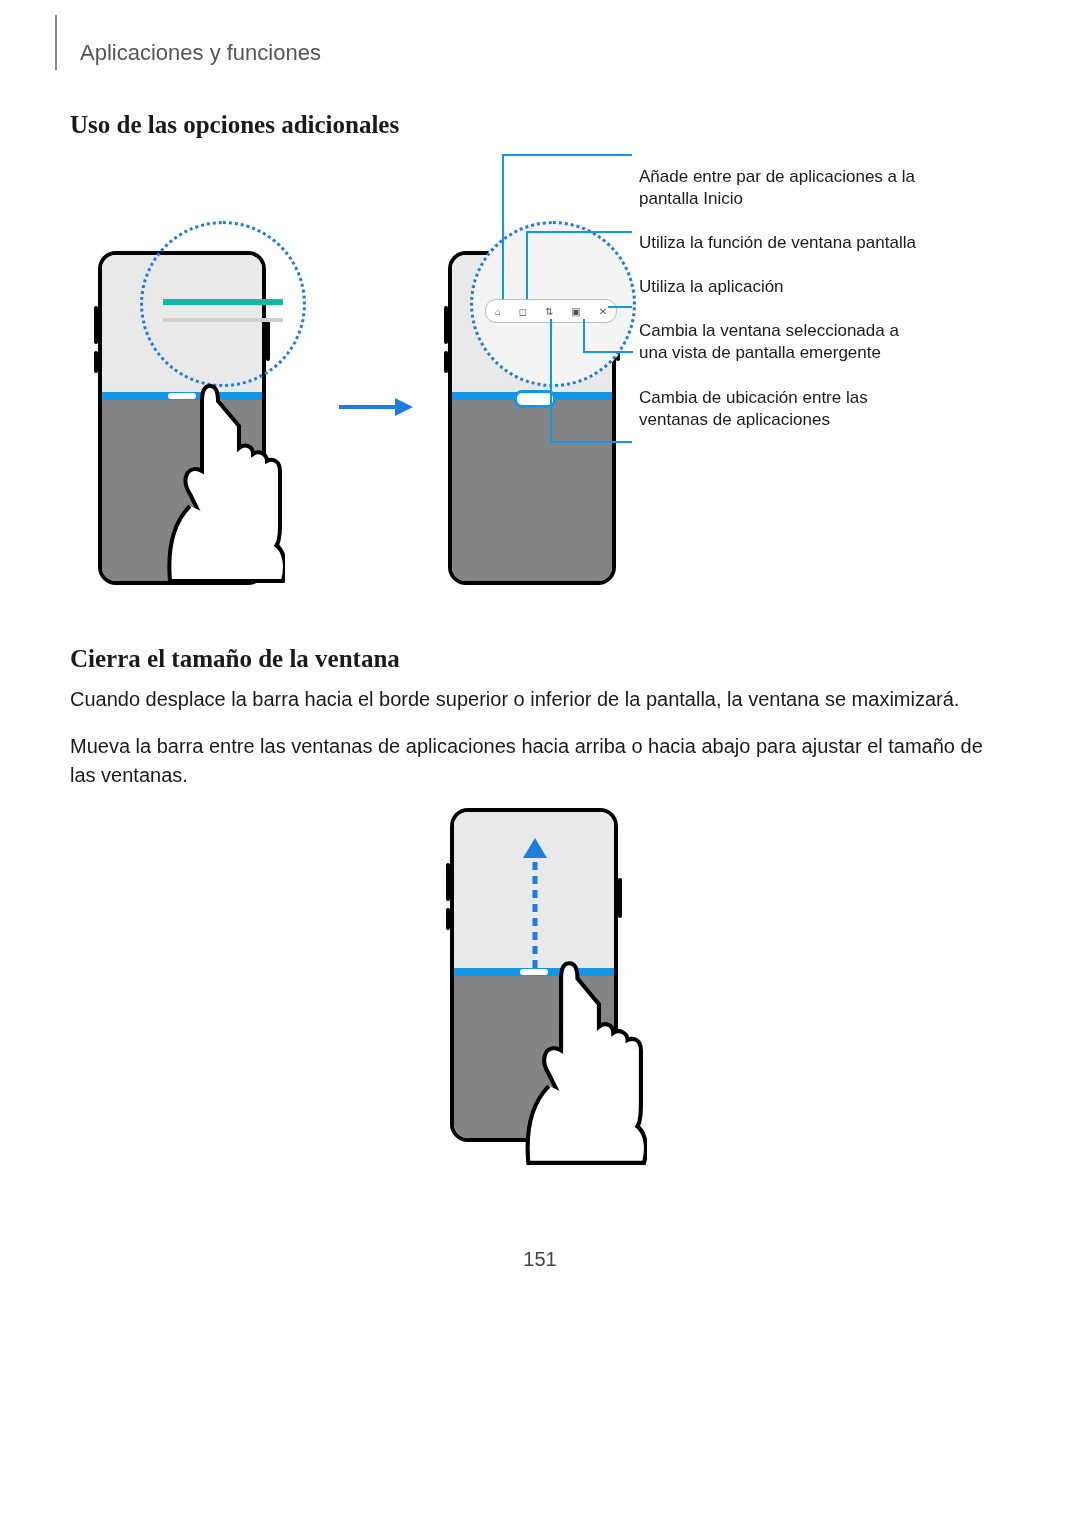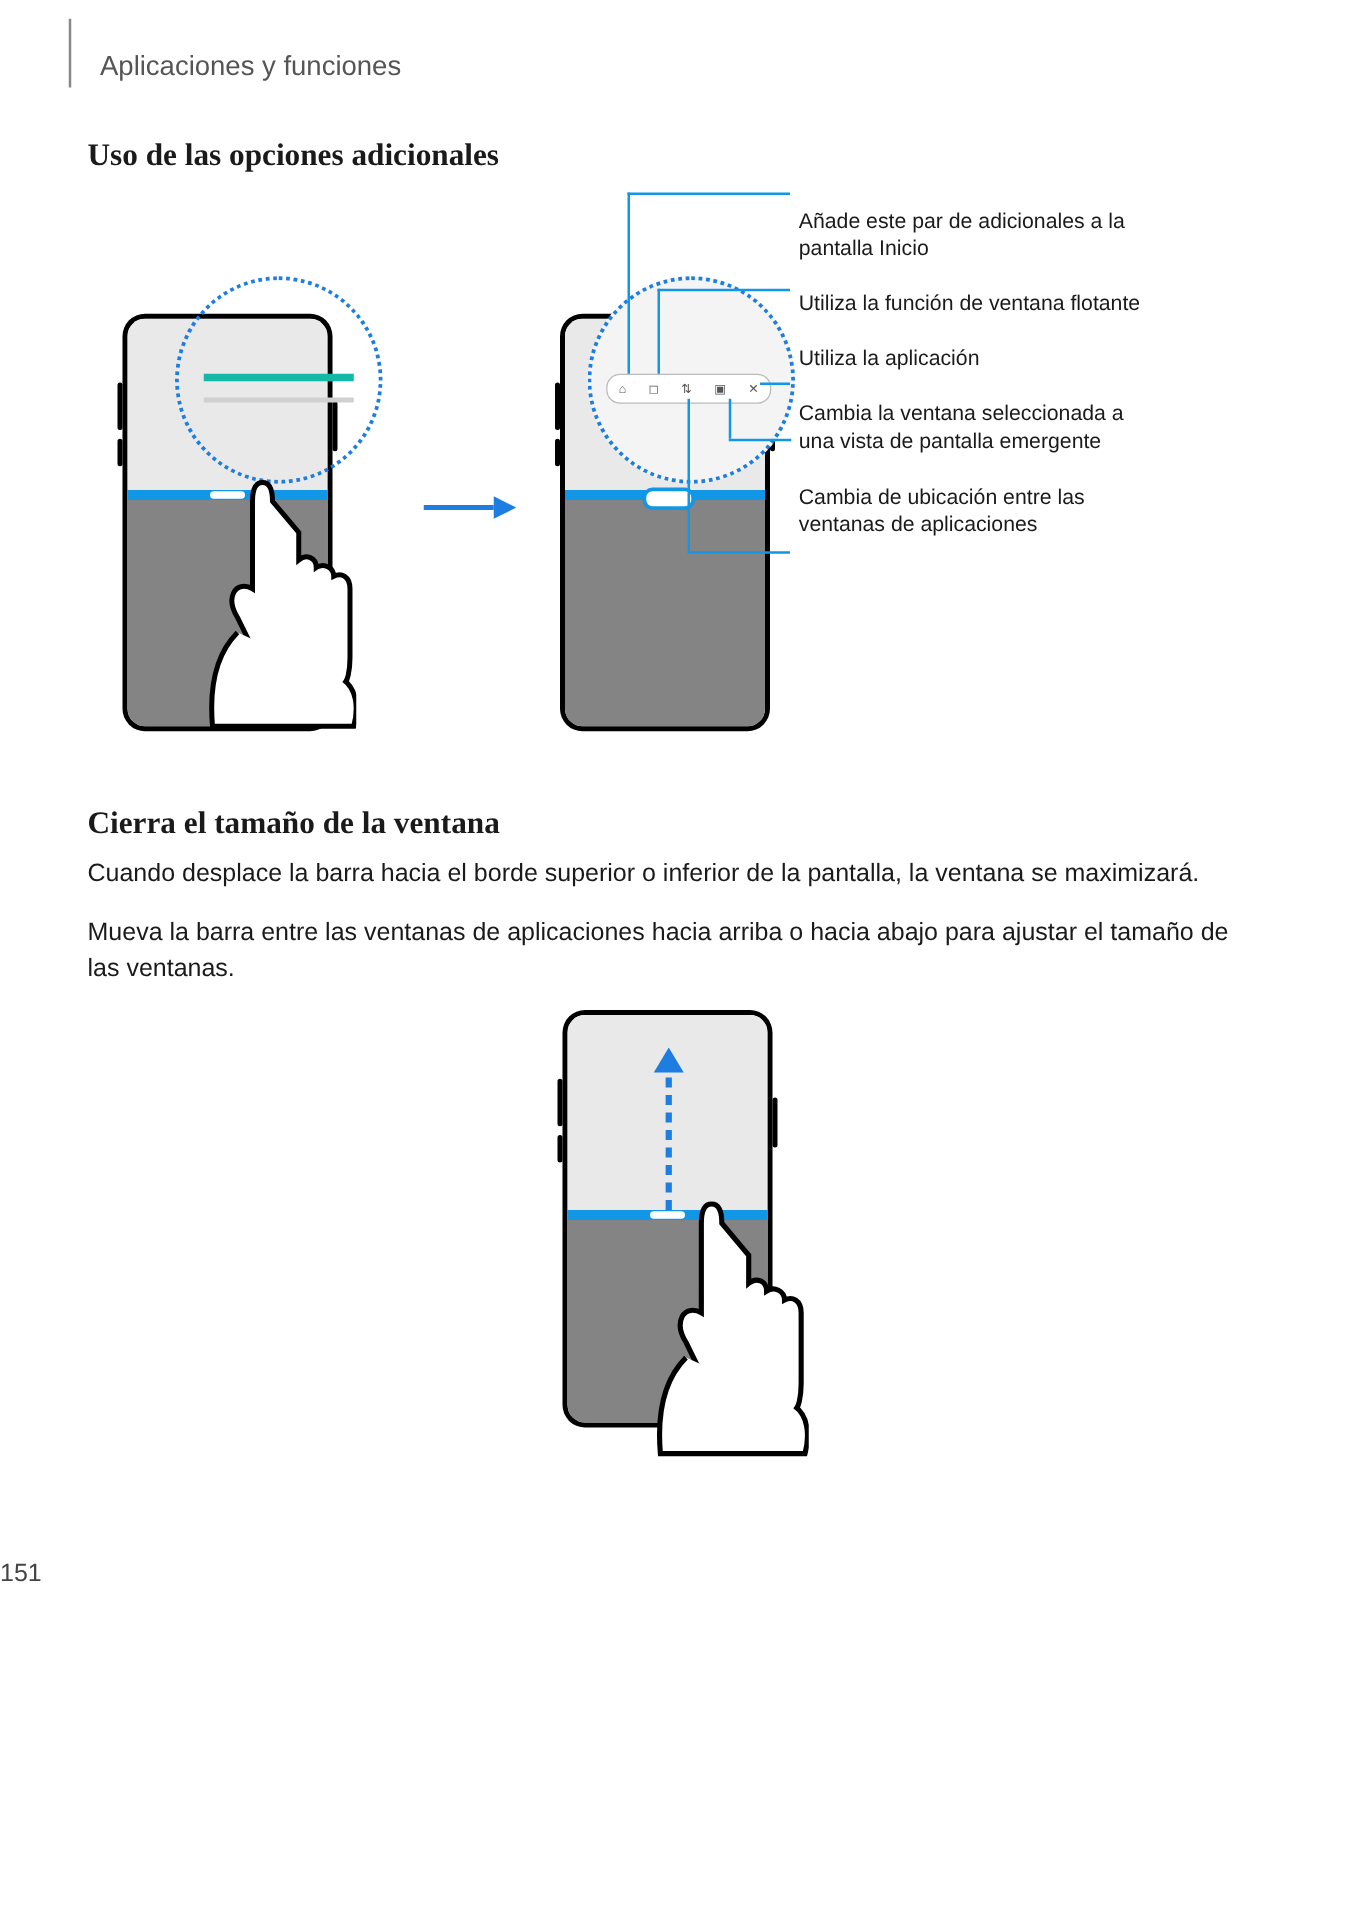--- a/index.html
+++ b/index.html
@@ -101,21 +101,21 @@
     width: 180px;
     height: 370px;
     margin: 10px auto 0 auto;
     position: relative;
   }
 
   .pagenum {
     position:absolute;
     bottom:26px;
     left:0; right:0;
-    text-align:left;
+    text-align:center;
     font-size:20px;
     color:#444;
   }
 </style>
 </head>
 <body>
 
 <div class="page">
   <div class="header-line"></div>
   <div class="breadcrumb">Aplicaciones y funciones</div>
@@ -186,22 +186,22 @@
 
     <div class="lead" style="left:538px; top:155px; width:24px; height:2px;"></div>
 
     <div class="lead" style="left:513px; top:200px; width:50px; height:2px;"></div>
     <div class="lead" style="left:513px; top:168px; width:2px; height:32px;"></div>
 
     <div class="lead" style="left:480px; top:290px; width:82px; height:2px;"></div>
     <div class="lead" style="left:480px; top:168px; width:2px; height:122px;"></div>
 
     <div class="callouts">
-      <div class="call">Añade este par de adicionales a la pantalla Inicio</div>
-      <div class="call">Utiliza la función de ventana flotante</div>
+      <div class="call">Añade entre par de aplicaciones a la pantalla Inicio</div>
+      <div class="call">Utiliza la función de ventana pantalla</div>
       <div class="call">Utiliza la aplicación</div>
       <div class="call">Cambia la ventana seleccionada a una vista de pantalla emergente</div>
       <div class="call">Cambia de ubicación entre las ventanas de aplicaciones</div>
     </div>
   </div>
 
   <h2>Cierra el tamaño de la ventana</h2>
   <p>Cuando desplace la barra hacia el borde superior o inferior de la pantalla, la ventana se maximizará.</p>
   <p>Mueva la barra entre las ventanas de aplicaciones hacia arriba o hacia abajo para ajustar el tamaño de las ventanas.</p>
 

